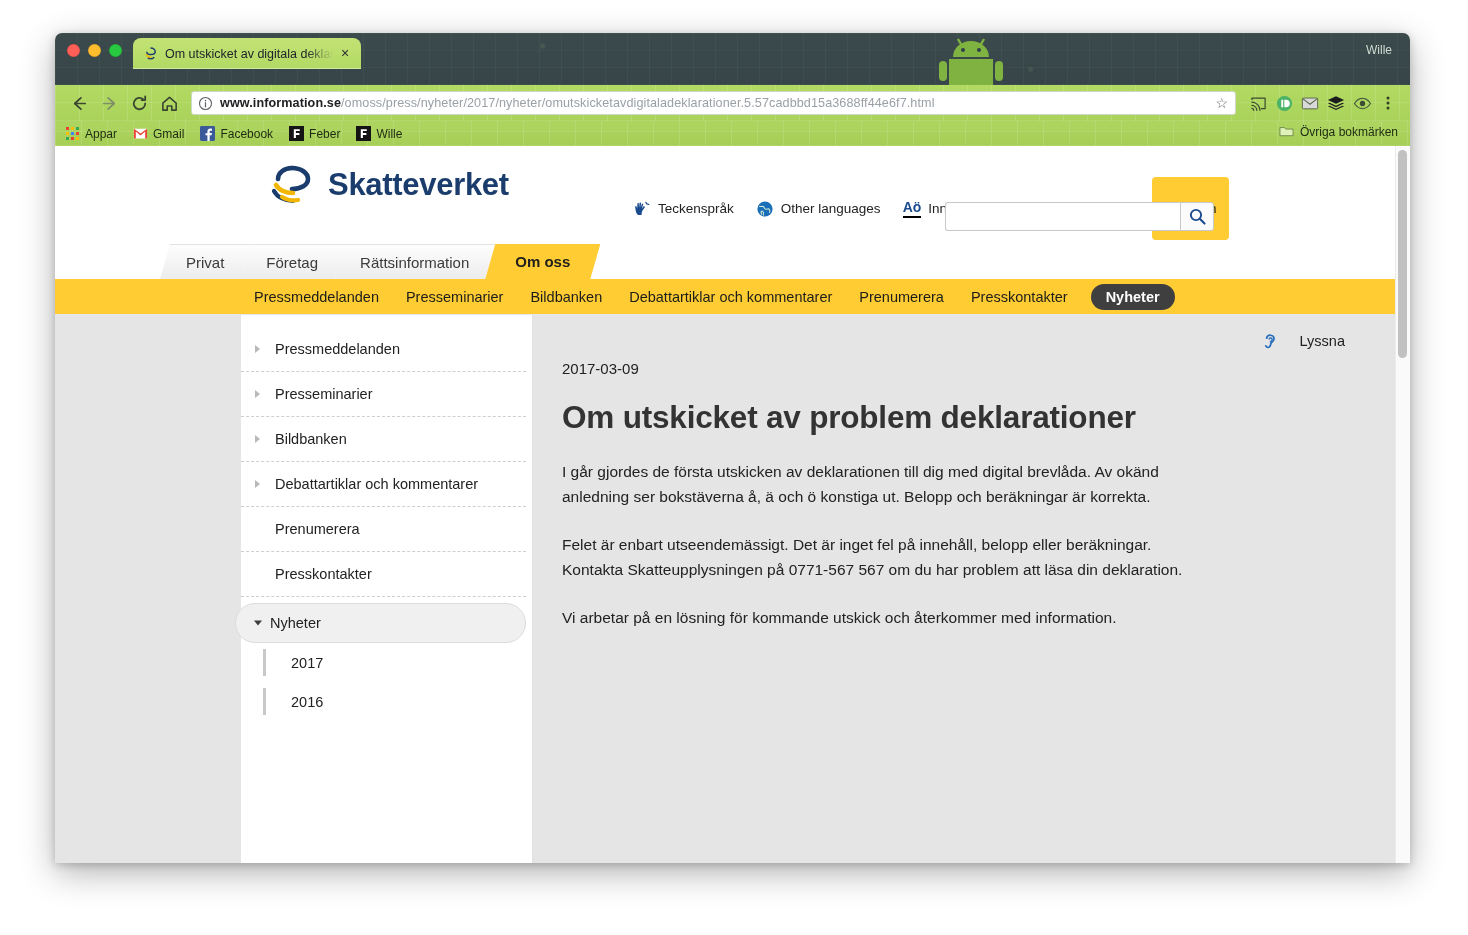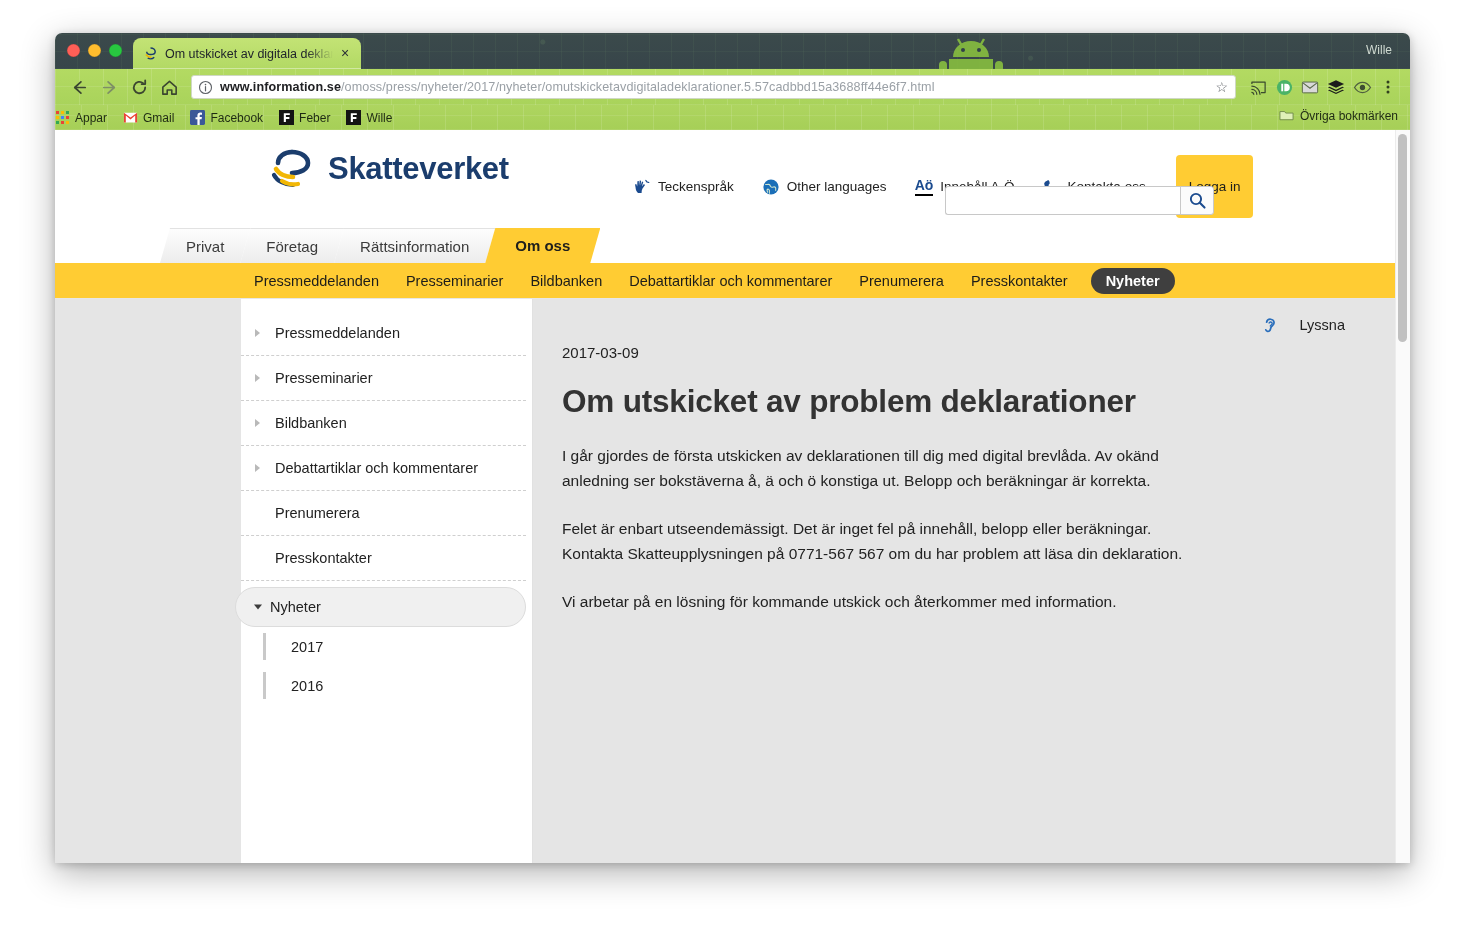--- a/index.html
+++ b/index.html
@@ -24,21 +24,21 @@
     width: 1355px; height: 830px;
     border-radius: 7px 7px 0 0;
     box-shadow: 0 10px 34px rgba(0,0,0,0.30), 0 2px 8px rgba(0,0,0,0.18);
     overflow: hidden;
     background: #fff;
   }
 
   
   #titlebar {
     position: relative;
-    height: 36px;
+    height: 52px;
     background:
       radial-gradient(circle at 18% 60%, rgba(120,160,110,.20) 0 2px, transparent 3px),
       radial-gradient(circle at 36% 25%, rgba(120,160,110,.18) 0 2px, transparent 3px),
       radial-gradient(circle at 72% 70%, rgba(120,160,110,.16) 0 2px, transparent 3px),
       repeating-linear-gradient(90deg, rgba(110,150,105,.10) 0 1px, transparent 1px 22px),
       repeating-linear-gradient(0deg, rgba(110,150,105,.09) 0 1px, transparent 1px 17px),
       linear-gradient(#3b4a4b, #37454a);
     overflow: hidden;
   }
   .android {
@@ -125,21 +125,21 @@
   .ext-icon { flex: none; width: 24px; height: 24px; display: flex;
     align-items: center; justify-content: center; cursor: pointer; color: #3f4a33; }
 
   
   #bookmarks {
     height: 25px;
     background:
       repeating-linear-gradient(90deg, rgba(255,255,255,.12) 0 1px, transparent 1px 26px),
       repeating-linear-gradient(0deg, rgba(255,255,255,.09) 0 1px, transparent 1px 14px),
       linear-gradient(#aed560, #a6cf57);
-    display: flex; align-items: center; padding: 0 0;
+    display: flex; align-items: center; padding: 0 10px;
     font-size: 12px; color: #1e2a13;
     position: relative;
   }
   .bm { display: flex; align-items: center; gap: 5px; margin-right: 16px; cursor: pointer; }
   .bm-ico { width: 15px; height: 15px; flex: none; }
   #other-bm {
     position: absolute; right: 12px; top: 3px;
     display: flex; align-items: center; gap: 6px; cursor: pointer;
   }
 
@@ -171,22 +171,22 @@
     background: #fff;
   }
   #logo-wrap {
     position: absolute; left: 215px; top: 17px;
     display: flex; align-items: center; gap: 12px;
   }
   #logo-text {
     font-size: 31px; font-weight: bold; color: #1b3d6d; letter-spacing: -.3px;
   }
   #util-links {
-    position: absolute; left: 578px; top: 25px;
-    display: flex; align-items: center; gap: 28px;
+    position: absolute; left: 578px; top: 31px;
+    display: flex; align-items: center; gap: 22px;
     font-size: 13.5px; color: #222;
   }
   .util { display: flex; align-items: center; gap: 7px; cursor: pointer; }
   .util-ico { width: 18px; height: 18px; flex: none; display:block; }
   #login-btn {
     background: #ffcc33; color: #20201c; border: none;
     border-radius: 4px; padding: 24px 13px;
     font-size: 13.5px; font-family: inherit; cursor: pointer;
     margin-left: 2px;
   }

